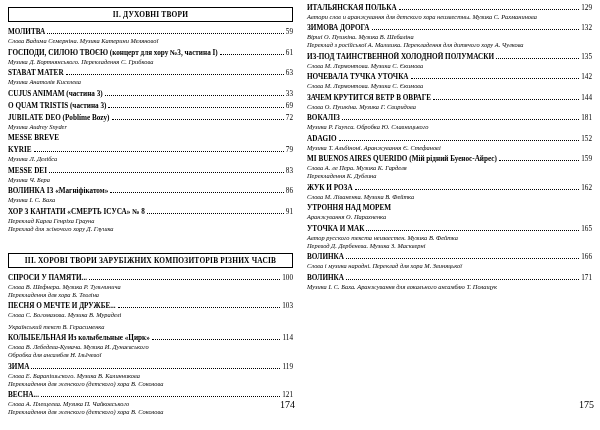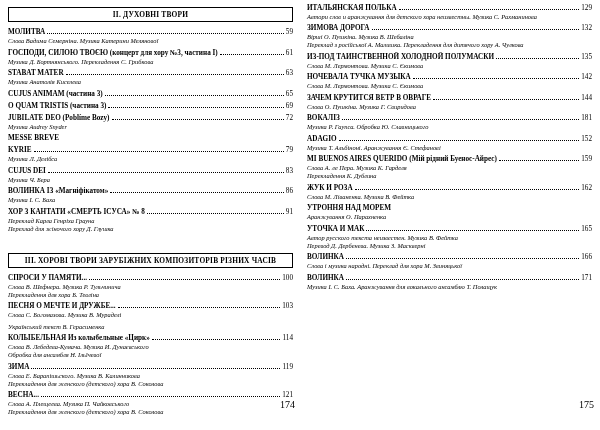--- a/index.html
+++ b/index.html
@@ -120,21 +120,21 @@
           <span class="dots"></span>
           <span class="pagenum">63</span>
         </div>
         <div class="sub">Музика Анатолія Киселева</div>
       </div>
 
       <div class="entry">
         <div class="title-row">
           <span class="title-text">CUJUS ANIMAM (частина 3)</span>
           <span class="dots"></span>
-          <span class="pagenum">65</span>
+          <span class="pagenum">33</span>
         </div>
       </div>
 
       <div class="entry">
         <div class="title-row">
           <span class="title-text">O QUAM TRISTIS (частина 3)</span>
           <span class="dots"></span>
           <span class="pagenum">69</span>
         </div>
       </div>
@@ -158,21 +158,21 @@
         <div class="title-row">
           <span class="title-text">KYRIE</span>
           <span class="dots"></span>
           <span class="pagenum">79</span>
         </div>
         <div class="sub">Музика Л. Делібса</div>
       </div>
 
       <div class="entry">
         <div class="title-row">
-          <span class="title-text">CUJUS DEI</span>
+          <span class="title-text">MESSE DEI</span>
           <span class="dots"></span>
           <span class="pagenum">83</span>
         </div>
         <div class="sub">Музика Ч. Бера</div>
       </div>
 
       <div class="entry">
         <div class="title-row">
           <span class="title-text">ВОЛИНКА ІЗ «Магніфікатом»</span>
           <span class="dots"></span>
@@ -283,21 +283,21 @@
         <div class="title-row">
           <span class="title-text">ИЗ-ПОД ТАИНСТВЕННОЙ ХОЛОДНОЙ ПОЛУМАСКИ</span>
           <span class="dots"></span>
           <span class="pagenum">135</span>
         </div>
         <div class="sub">Слова М. Лермонтова. Музика С. Єкимова</div>
       </div>
 
       <div class="entry">
         <div class="title-row">
-          <span class="title-text">НОЧЕВАЛА ТУЧКА МУЗЫКА</span>
+          <span class="title-text">НОЧЕВАЛА ТУЧКА УТОЧКА</span>
           <span class="dots"></span>
           <span class="pagenum">142</span>
         </div>
         <div class="sub">Слова М. Лермонтова. Музика С. Єкимова</div>
       </div>
 
       <div class="entry">
         <div class="title-row">
           <span class="title-text">ЗАЧЕМ КРУТИТСЯ ВЕТР В ОВРАГЕ</span>
           <span class="dots"></span>

